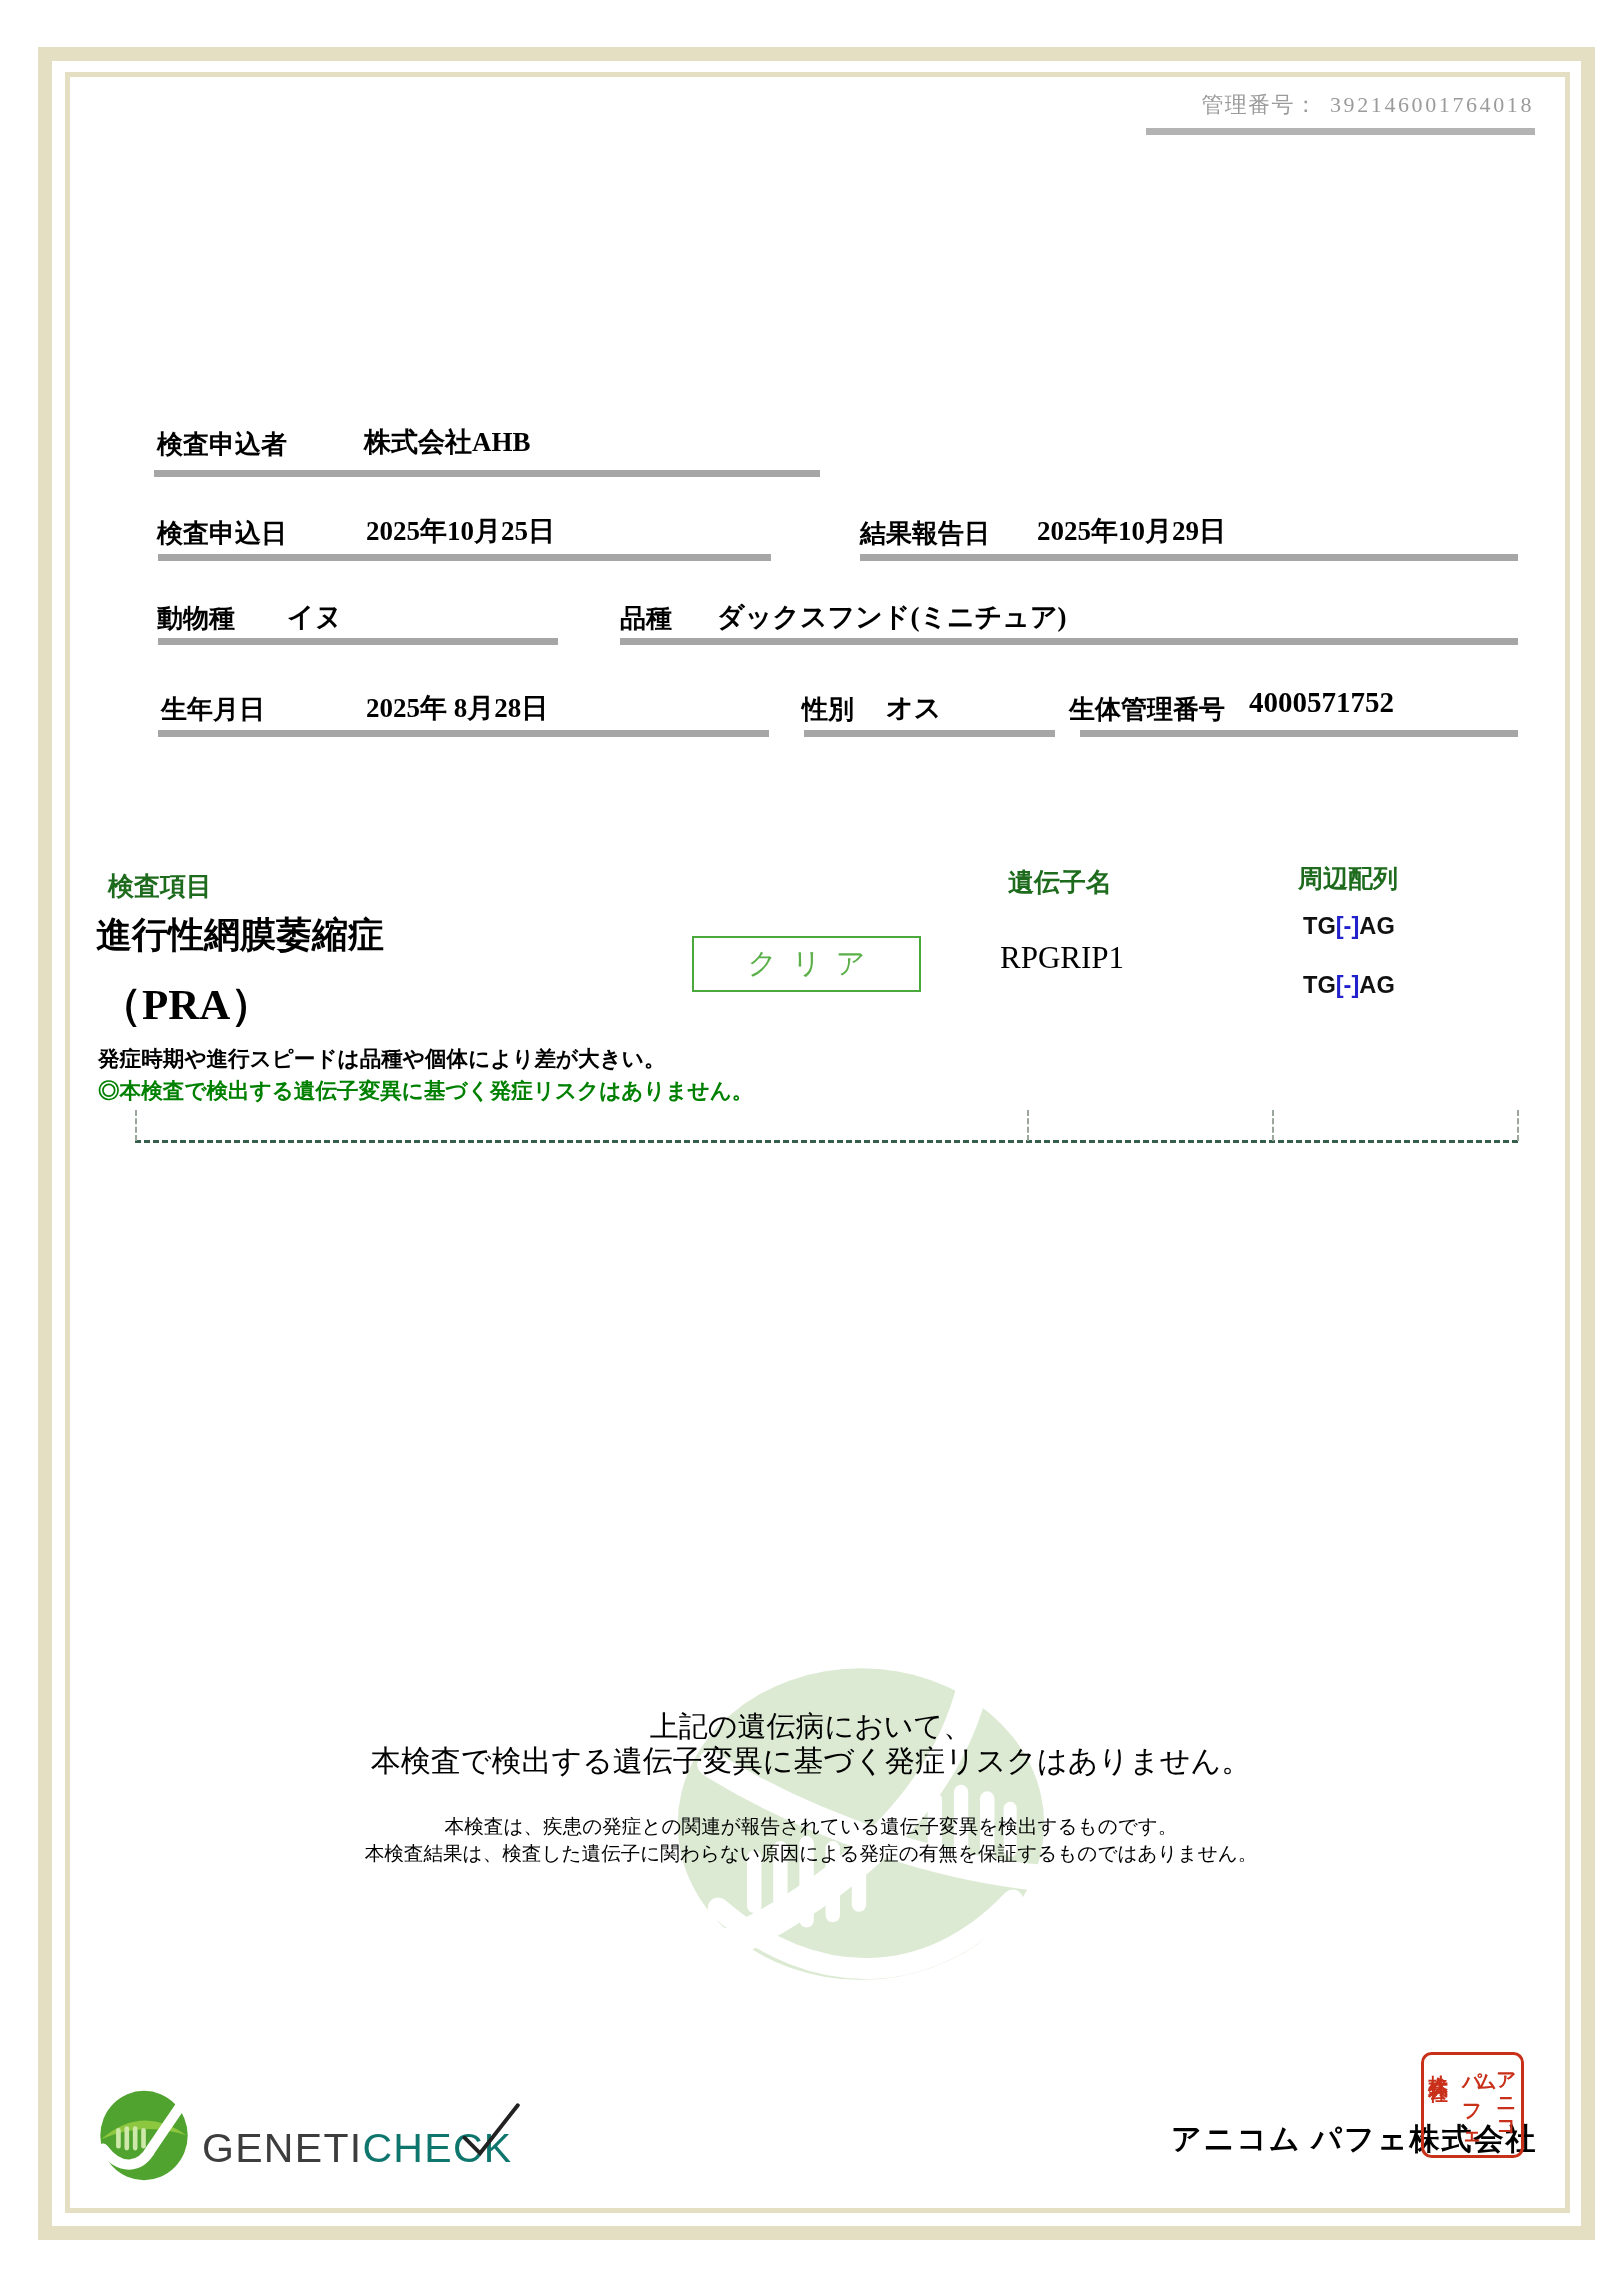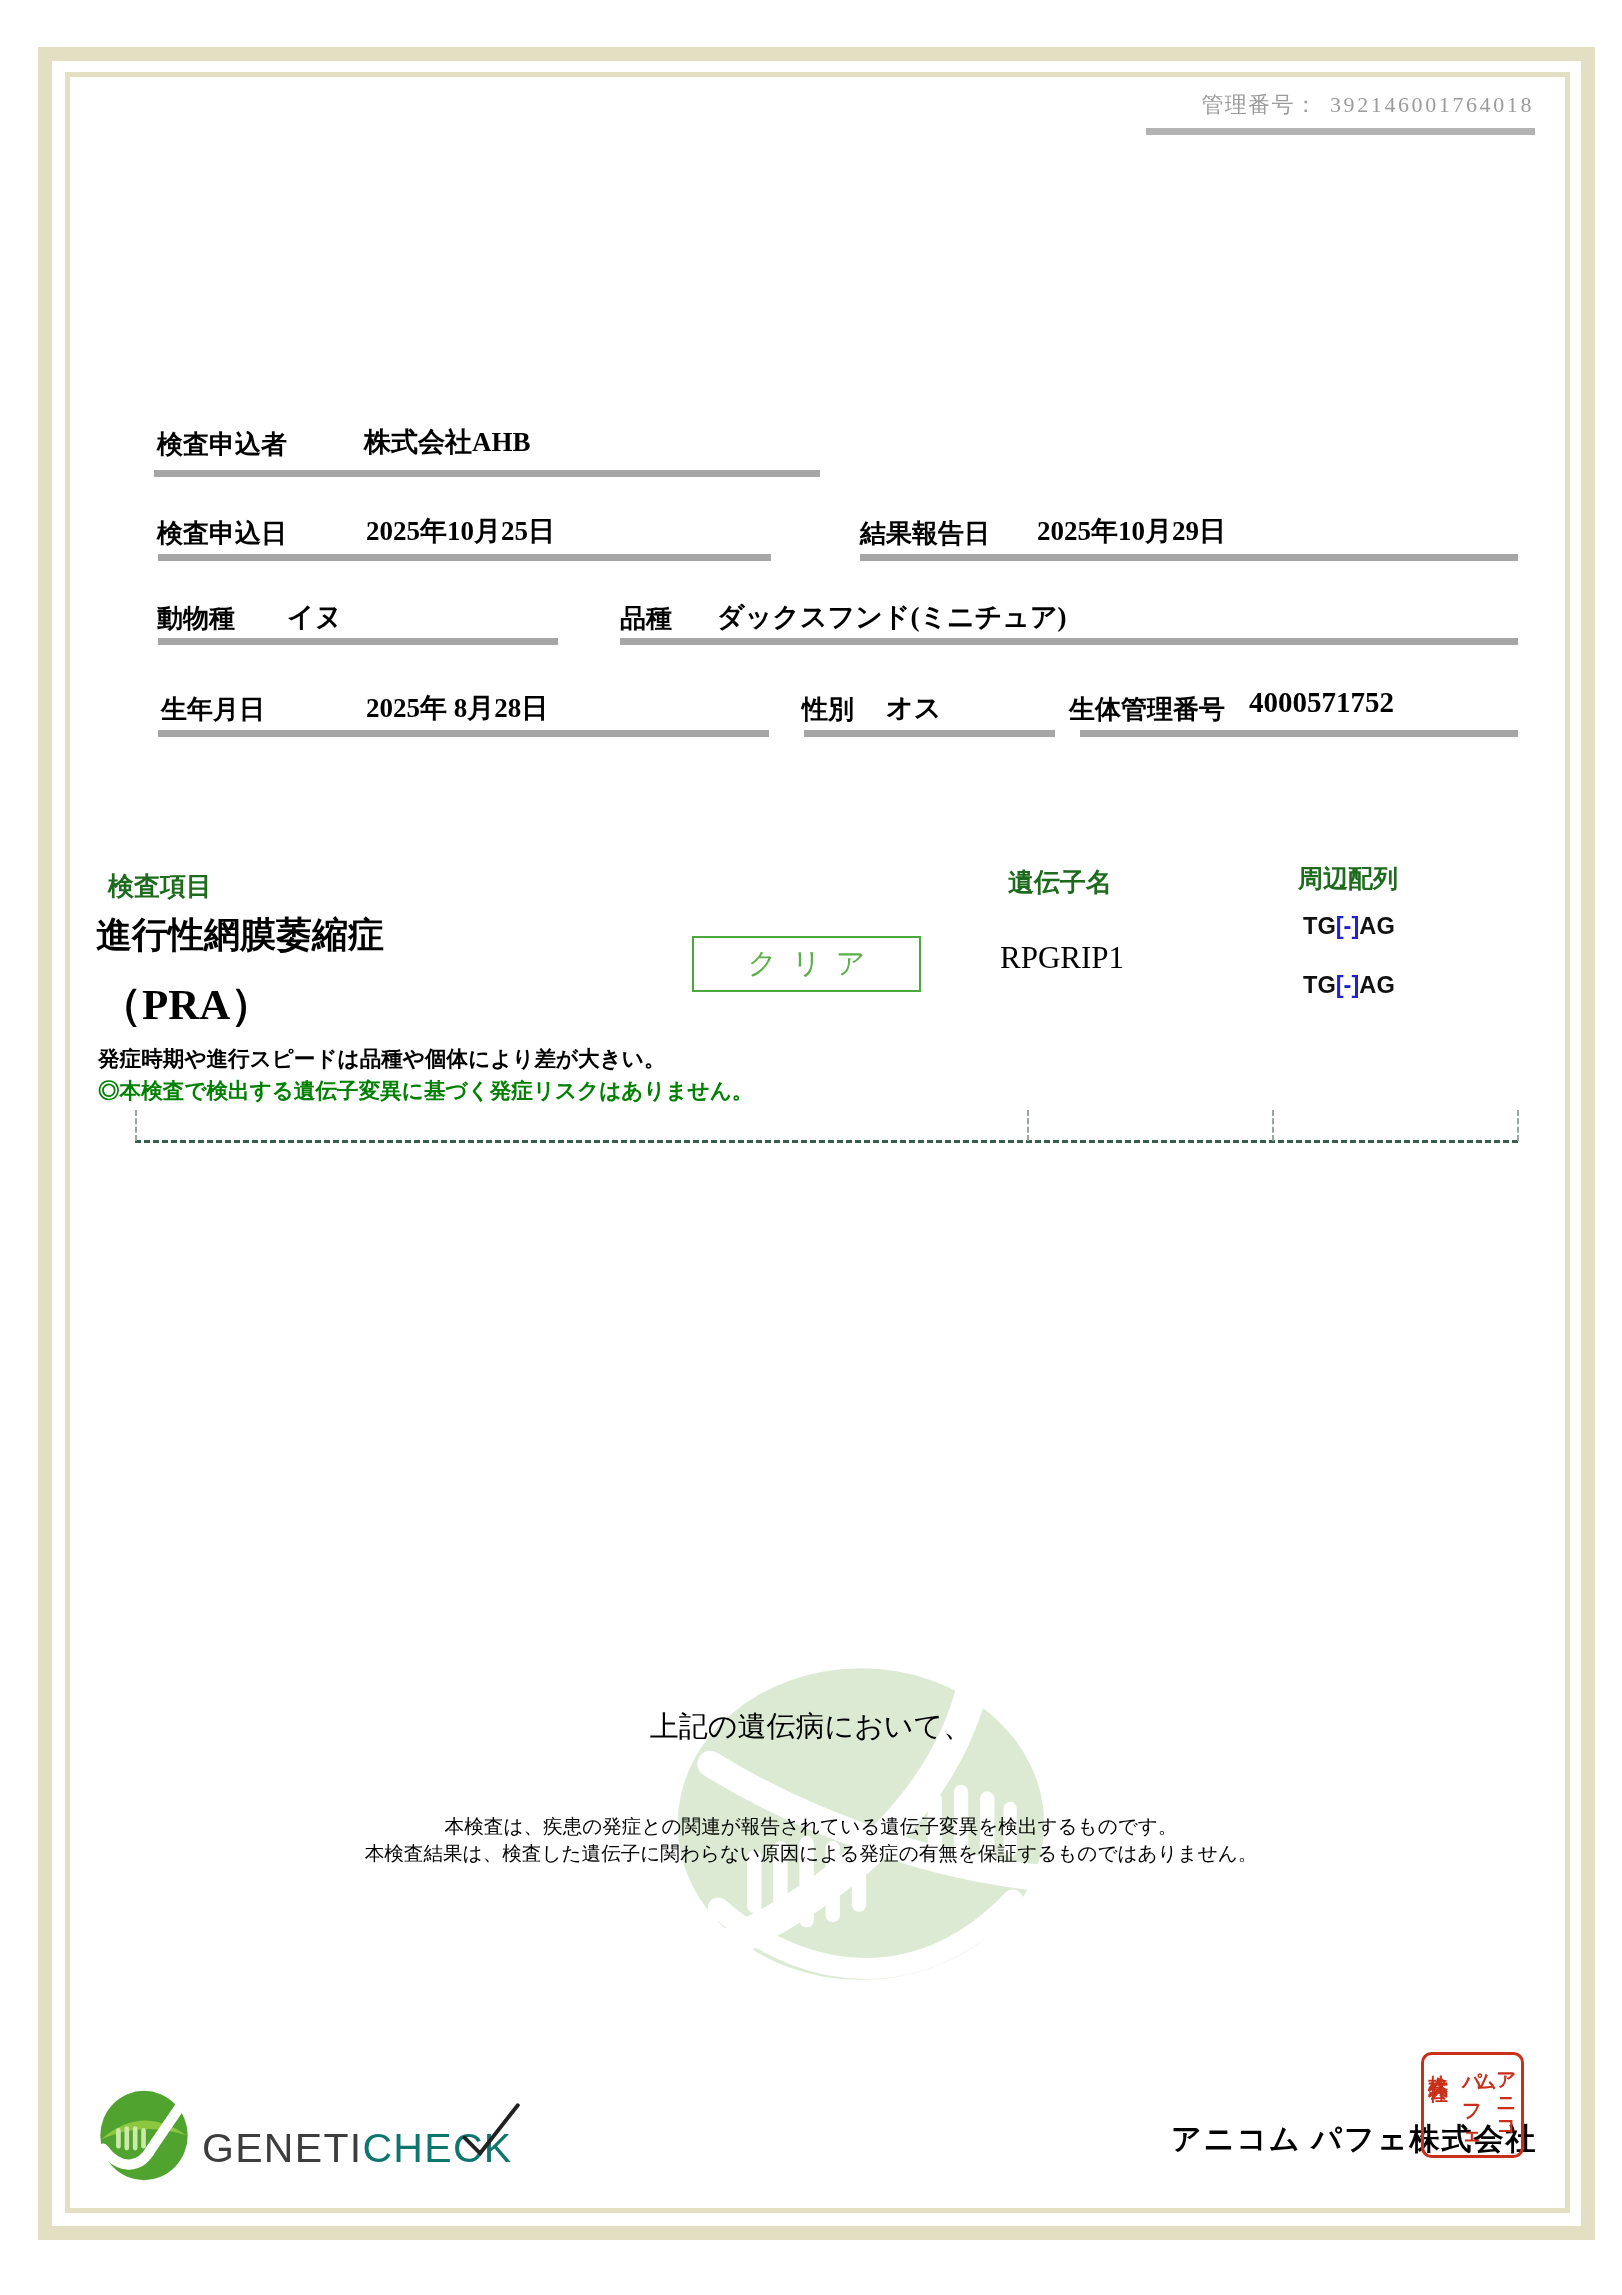--- a/index.html
+++ b/index.html
@@ -127,20 +127,21 @@
   <div class="abs desc" style="left:98px;top:1044px;">発症時期や進行スピードは品種や個体により差が大きい。</div>
   <div class="abs desc green" style="left:98px;top:1076px;">◎本検査で検出する遺伝子変異に基づく発症リスクはありません。</div>
 
   <div class="abs dash-h"></div>
   <div class="abs dash-v" style="left:135px;"></div>
   <div class="abs dash-v" style="left:1027px;"></div>
   <div class="abs dash-v" style="left:1272px;"></div>
   <div class="abs dash-v" style="left:1517px;"></div>
 
   <div class="abs summary1">上記の遺伝病において、</div>
+  <div class="abs summary2">本検査で検出する遺伝子変異に基づく発症リスクはありません。</div>
   <div class="abs disc" style="top:1813px;">本検査は、疾患の発症との関連が報告されている遺伝子変異を検出するものです。</div>
   <div class="abs disc" style="top:1840px;">本検査結果は、検査した遺伝子に関わらない原因による発症の有無を保証するものではありません。</div>
 
   <svg class="abs" style="left:96px;top:2089px;" width="96" height="93" viewBox="0 0 100 100">
     <ellipse cx="50" cy="50" rx="47" ry="48" fill="#4fa32e"></ellipse>
     <path d="M4 54 Q 48 16 96 50 Q 50 34 4 54 Z" fill="#8dc63f"></path>
     <rect x="20" y="42" width="5" height="22" rx="2.5" fill="#cde8a9"></rect>
     <rect x="29" y="40" width="5" height="26" rx="2.5" fill="#cde8a9"></rect>
     <rect x="38" y="40" width="5" height="26" rx="2.5" fill="#cde8a9"></rect>
     <rect x="47" y="42" width="5" height="22" rx="2.5" fill="#cde8a9"></rect>

